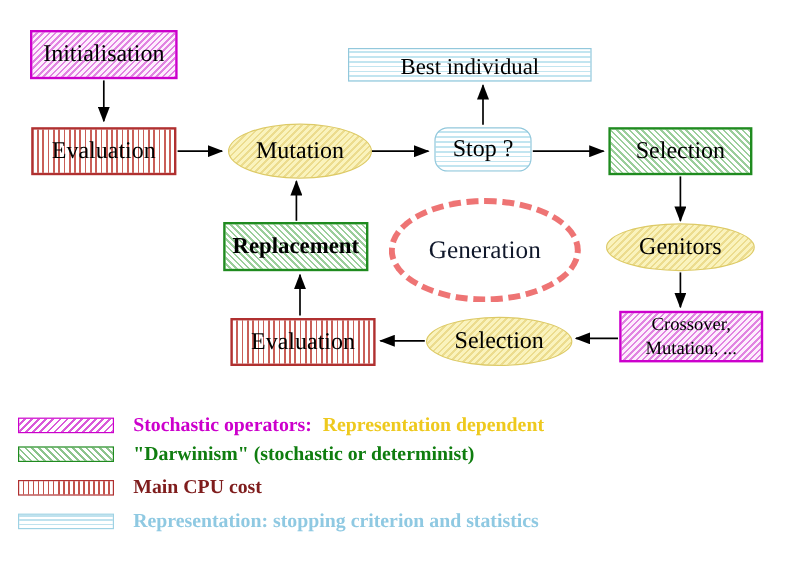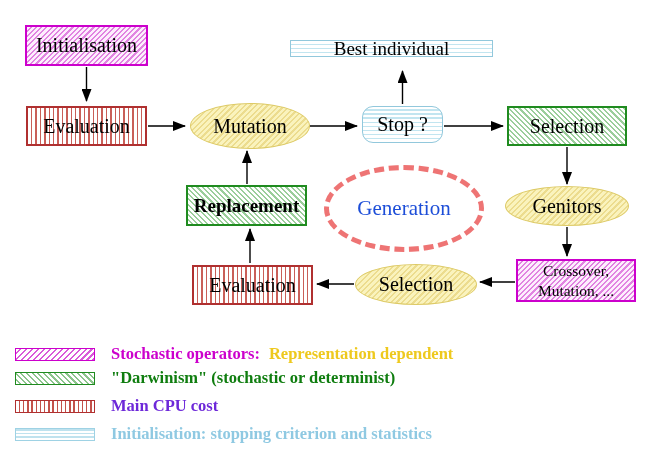--- a/index.html
+++ b/index.html
@@ -34,36 +34,36 @@
   .ellipse-yellow{
     border:1.5px solid #ddca66;border-radius:50%;
     background:repeating-linear-gradient(135deg,#faf3bd 0 2.4px,#ecdc8e 2.4px 4px);
   }
   .rounded{border-radius:11px;}
   .two-line{white-space:normal;font-size:15.5px;line-height:1.25;}
   
   .generation{
     position:absolute;box-sizing:border-box;border:5px dashed #ee7474;border-radius:50%;
     display:flex;align-items:center;justify-content:center;
-    color:#1d4ed8;font-size:21px;
+    color:#0f172a;font-size:21px;
   }
   
   .legend-row{
     position:absolute;left:15px;height:20px;display:flex;align-items:center;
     font-size:16.5px;font-weight:bold;white-space:nowrap;
   }
   .swatch{box-sizing:border-box;width:80px;height:13px;margin-right:16px;flex:0 0 auto;}
   .sw-magenta{border:1.5px solid #cc00cc;background:repeating-linear-gradient(135deg,#ffffff 0 2.6px,#d95ad9 2.6px 4.2px);}
   .sw-green{border:1.5px solid #1f8b1f;background:repeating-linear-gradient(45deg,#ffffff 0 2.4px,#8cc48c 2.4px 4px);}
   .sw-red{border:1.5px solid #b03030;background:repeating-linear-gradient(90deg,#ffffff 0 2.8px,#c4524b 2.8px 4.2px);}
   .sw-cyan{border:1.5px solid #9ed2e4;background:repeating-linear-gradient(0deg,#ffffff 0 2.2px,#bfe2ee 2.2px 3.6px);}
   .t-magenta{color:#cc00cc;}
   .t-gold{color:#eec91e;margin-left:9px;}
   .t-green{color:#0f7d0f;}
-  .t-red{color:#6d28d9;}
+  .t-red{color:#7f1d1d;}
   .t-cyan{color:#8fc9e2;}
 </style>
 </head>
 <body>
 
 <div class="stage">
 
   <svg class="arrows" width="662" height="471" viewBox="0 0 662 471">
     <defs>
       <marker id="ah" markerUnits="userSpaceOnUse" markerWidth="13" markerHeight="10" refX="12" refY="5" orient="auto">
@@ -90,21 +90,21 @@
   </div>
 
   <div class="node stripe-red" style="left:26px;top:106px;width:121px;height:40px;">
     <span>Evaluation</span>
   </div>
 
   <div class="node ellipse-yellow" style="left:190px;top:103px;width:120px;height:46px;">
     <span>Mutation</span>
   </div>
 
-  <div class="node stripe-cyan" style="left:290px;top:40px;width:203px;height:17px;font-size:19px;">
+  <div class="node stripe-cyan" style="left:290px;top:40px;width:203px;height:28px;font-size:19px;align-items:flex-end;">
     <span>Best individual</span>
   </div>
 
   <div class="node stripe-cyan rounded" style="left:362px;top:106px;width:81px;height:37px;">
     <span>Stop ?</span>
   </div>
 
   <div class="node hatch-green" style="left:507px;top:106px;width:120px;height:40px;">
     <span>Selection</span>
   </div>
@@ -145,16 +145,16 @@
     <span class="t-green">"Darwinism" (stochastic or determinist)</span>
   </div>
 
   <div class="legend-row" style="top:396px;">
     <div class="swatch sw-red"></div>
     <span class="t-red">Main CPU cost</span>
   </div>
 
   <div class="legend-row" style="top:424px;">
     <div class="swatch sw-cyan"></div>
-    <span class="t-cyan">Initialisation: stopping criterion and statistics</span>
+    <span class="t-cyan">Representation: stopping criterion and statistics</span>
   </div>
 
 </div>
 
 </body></html>

